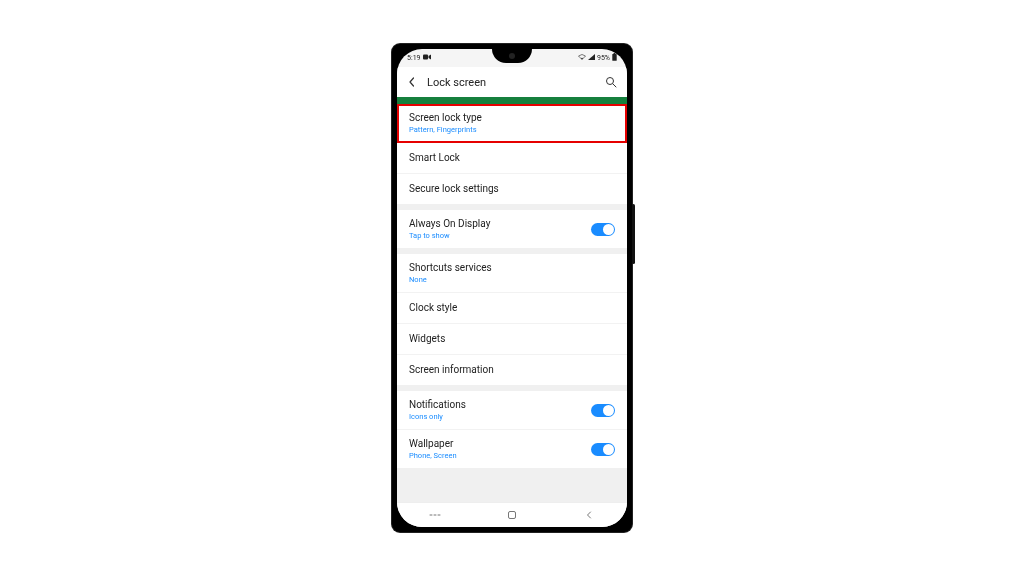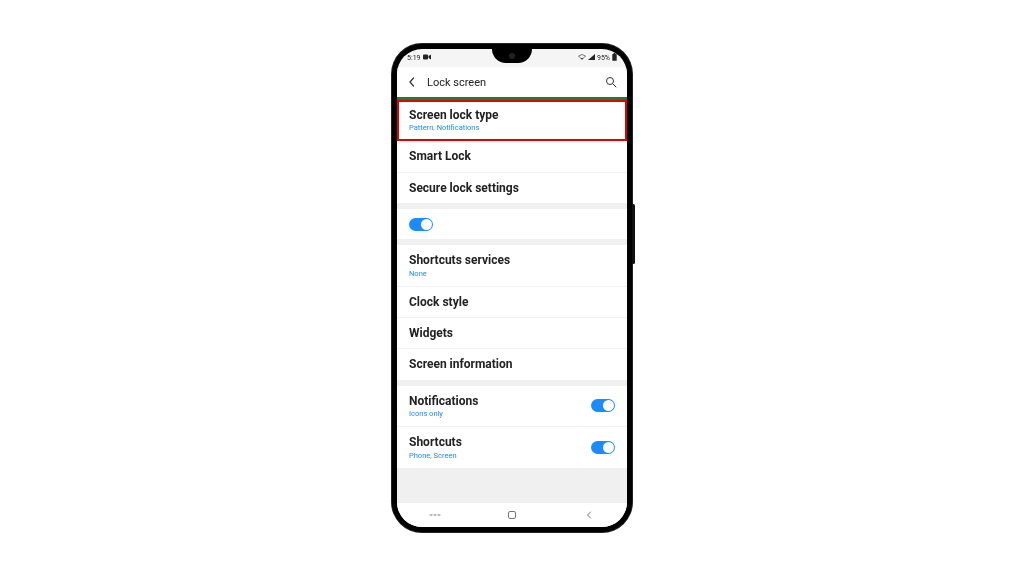--- a/index.html
+++ b/index.html
@@ -1,37 +1,37 @@
 <!DOCTYPE html>
 <html><head>
 <meta charset="utf-8">
 <style>
   html,body{margin:0;padding:0;width:1024px;height:576px;background:#fff;font-family:-apple-system,BlinkMacSystemFont,"Segoe UI",Roboto,Arial,sans-serif;}
   .stage{width:1024px;height:576px;position:relative;display:flex;align-items:center;justify-content:center;}
   
-  .phone{width:230px;height:478px;background:#000;border-radius:30px;padding:5px;box-shadow:0 0 0 1px #222;position:relative;}
+  .phone{width:230px;height:478px;background:#000;border-radius:8px;padding:5px;box-shadow:0 0 0 1px #222;position:relative;}
   .phone::after{content:"";position:absolute;right:-3px;top:160px;width:3px;height:60px;background:#111;border-radius:2px;}
   .screen{width:100%;height:100%;background:#f5f5f5;border-radius:25px;overflow:hidden;position:relative;display:flex;flex-direction:column;}
   .notch{position:absolute;top:0;left:50%;transform:translateX(-50%);width:40px;height:14px;background:#000;border-bottom-left-radius:14px;border-bottom-right-radius:14px;z-index:5;}
   .notch::after{content:"";position:absolute;left:50%;top:4px;width:6px;height:6px;background:#222;border-radius:50%;transform:translateX(-50%);}
   
   .status{height:18px;display:flex;align-items:center;justify-content:space-between;padding:0 10px;font-size:7px;color:#222;}
   .status .left,.status .right{display:flex;align-items:center;gap:2px;}
   .ic{display:inline-block;}
   
-  .header{height:30px;background:#fff;display:flex;align-items:center;padding:0 10px;gap:10px;border-bottom:3px solid #15803d;}
+  .header{height:30px;background:#fff;display:flex;align-items:center;padding:0 10px;gap:10px;border-bottom:7px solid #15803d;}
   .header .title{flex:1;font-size:11px;color:#222;}
   .header svg{display:block;}
   
   .list{flex:1;overflow:hidden;background:#f0f0f0;}
   .group{background:#fff;margin-bottom:6px;}
   .row{display:flex;align-items:center;padding:8px 12px;border-bottom:1px solid #f2f2f2;min-height:14px;}
   .row:last-child{border-bottom:none;}
   .row .txt{flex:1;}
-  .row .t1{font-size:12px;color:#222;line-height:1.2;font-weight:bold;}
+  .row .t1{font-size:10px;color:#222;line-height:1.2;}
   .row .t2{font-size:7.5px;color:#1a8cff;line-height:1.2;margin-top:1px;}
   .row.highlight{outline:2px solid #e60000;outline-offset:-2px;}
   
   .toggle{width:24px;height:13px;border-radius:7px;background:#1a8cff;position:relative;}
   .toggle::after{content:"";position:absolute;right:1px;top:1px;width:11px;height:11px;border-radius:50%;background:#fff;}
   
   .navbar{height:24px;background:#fff;display:flex;align-items:center;justify-content:space-around;border-top:1px solid #eee;}
   .navbar .nbtn{width:30px;display:flex;justify-content:center;color:#666;}
 </style>
 </head>
@@ -88,37 +88,41 @@
             </svg>
         </span>
       </div>
 
       <div class="list">
 
         <div class="group">
           <div class="row highlight">
             <div class="txt">
               <div class="t1">Screen lock type</div>
-              <div class="t2">Pattern, Notifications</div>
+              <div class="t2">Pattern, Fingerprints</div>
             </div>
           </div>
           <div class="row">
             <div class="txt">
                 <div class="t1">Smart Lock</div>
               </div>
           </div>
           <div class="row">
             <div class="txt">
                 <div class="t1">Secure lock settings</div>
               </div>
           </div>
         </div>
 
         <div class="group">
           <div class="row">
+            <div class="txt">
+              <div class="t1">Always On Display</div>
+              <div class="t2">Tap to show</div>
+            </div>
             <div class="toggle"></div>
           </div>
         </div>
 
         <div class="group">
           <div class="row">
             <div class="txt">
               <div class="t1">Shortcuts services</div>
               <div class="t2">None</div>
             </div>
@@ -143,21 +147,21 @@
         <div class="group">
           <div class="row">
             <div class="txt">
               <div class="t1">Notifications</div>
               <div class="t2">Icons only</div>
             </div>
             <div class="toggle"></div>
           </div>
           <div class="row">
             <div class="txt">
-              <div class="t1">Shortcuts</div>
+              <div class="t1">Wallpaper</div>
               <div class="t2">Phone, Screen</div>
             </div>
             <div class="toggle"></div>
           </div>
         </div>
 
       </div>
 
       <div class="navbar">
         <div class="nbtn">

